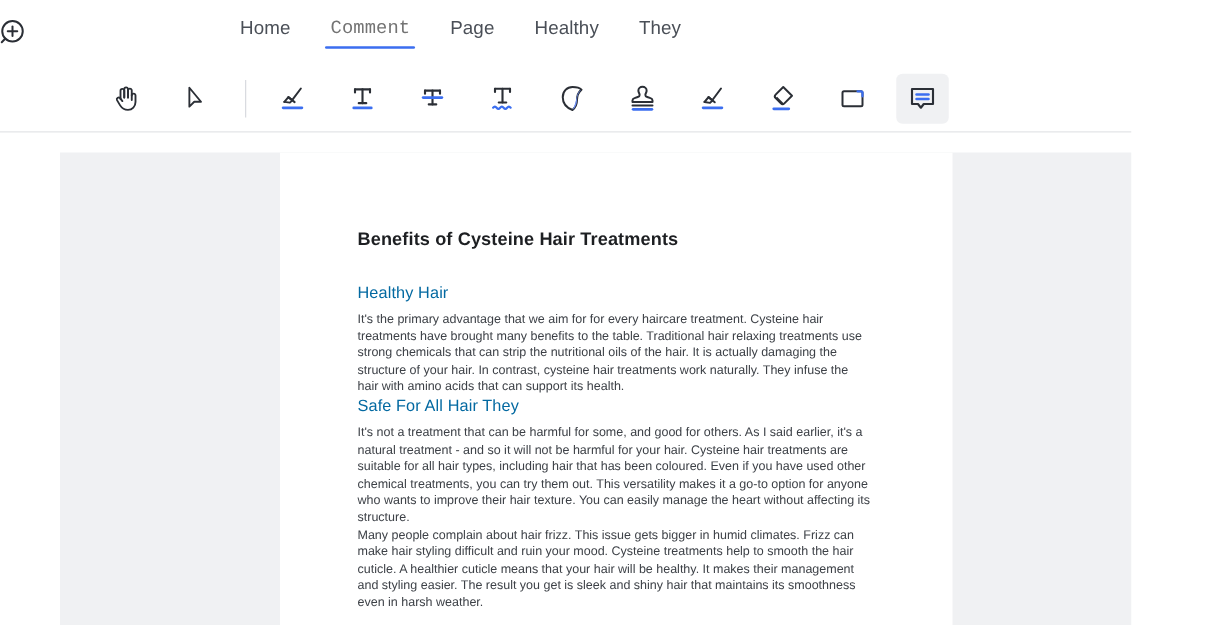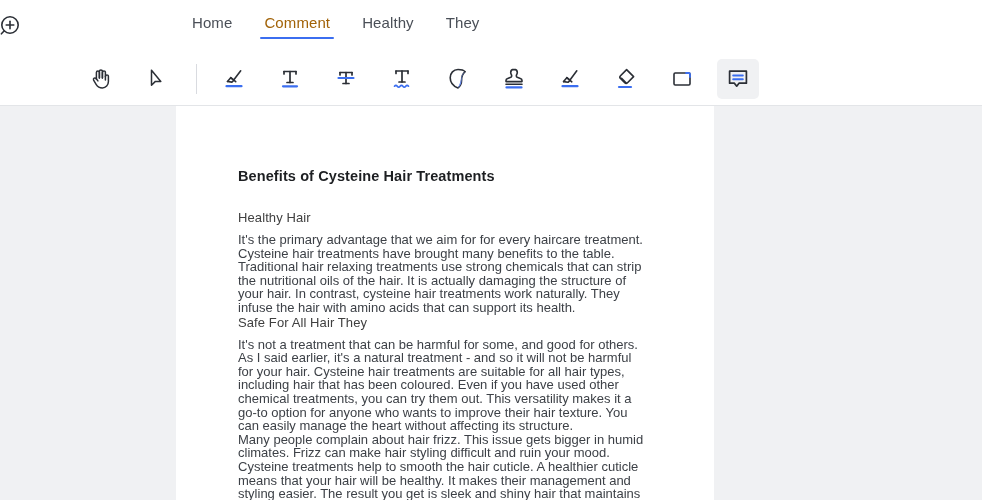--- a/index.html
+++ b/index.html
@@ -5,26 +5,27 @@
   * { box-sizing: border-box; margin: 0; padding: 0; }
   html, body {
     width: 982px;
     height: 500px;
     overflow: hidden;
     font-family: "Liberation Sans", sans-serif;
     background: #ffffff;
   }
 
   .app {
-    width: 982px;
+    width: 905px;
     height: 500px;
     position: relative;
     display: flex;
     flex-direction: column;
     background: #ffffff;
+    gap: 16px;
   }
 
   
   .ribbon {
     background: #ffffff;
     border-bottom: 1px solid #e3e5e8;
     position: relative;
     height: 106px;
     flex: 0 0 auto;
   }
@@ -51,21 +52,21 @@
 
   .tab {
     position: relative;
     font-size: 15px;
     color: #4a4f57;
     padding: 6px 16px 14px 16px;
     cursor: pointer;
     white-space: nowrap;
     letter-spacing: .1px;
   }
-  .tab.active { color: #a16207; }
+  .tab.active { color: #737373; font-family: Liberation Mono, monospace; }
   .tab.active::after {
     content: "";
     position: absolute;
     left: 12px; right: 12px;
     bottom: 6px;
     height: 2px;
     background: #3b6ef0;
     border-radius: 2px;
   }
 
@@ -100,20 +101,21 @@
   }
 
   
   .viewer {
     flex: 1 1 auto;
     background: #f0f1f3;
     position: relative;
     overflow: hidden;
     display: flex;
     justify-content: flex-start;
+    margin-left: 48px;
   }
 
   .page {
     position: absolute;
     left: 176px;
     top: 0;
     width: 538px;
     height: 620px;
     background: #ffffff;
   }
@@ -125,27 +127,27 @@
   .doc-title {
     font-size: 14.5px;
     font-weight: bold;
     color: #1d1f22;
     letter-spacing: .1px;
     margin-bottom: 26px;
   }
 
   .doc-h2 {
     font-size: 13px;
-    color: #404040;
+    color: #0369a1;
     margin-bottom: 8px;
     letter-spacing: .1px;
   }
 
   .doc-p {
-    font-size: 13px;
+    font-size: 10px;
     line-height: 13.6px;
     color: #3d4147;
     text-align: left;
     margin-bottom: 22px;
     max-width: 412px;
   }
   .doc-p:last-child { margin-bottom: 0; }
 
   svg { display: block; }
 </style>
@@ -163,20 +165,21 @@
           <line x1="8.2" y1="11" x2="15.8" y2="11" stroke="#2b2f36" stroke-width="1.6" stroke-linecap="round"></line>
           <line x1="12" y1="7.2" x2="12" y2="14.8" stroke="#2b2f36" stroke-width="1.6" stroke-linecap="round"></line>
           <line x1="6.3" y1="16.8" x2="3.4" y2="19.8" stroke="#2b2f36" stroke-width="1.6" stroke-linecap="round"></line>
         </svg>
       </span>
     </div>
 
     <div class="tabbar">
       <div class="tab"><span>Home</span></div>
       <div class="tab active"><span>Comment</span></div>
+      <div class="tab"><span>Page</span></div>
       <div class="tab"><span>Healthy</span></div>
       <div class="tab"><span>They</span></div>
     </div>
 
     <div class="toolstrip">
 
       <div class="tool">
         <span>
         <svg width="26" height="26" viewBox="0 0 26 26" fill="none" stroke="#2b2f36" stroke-width="1.5" stroke-linecap="round" stroke-linejoin="round">
           <path d="M8.4 13.2V6.6a1.5 1.5 0 0 1 3 0v5.4"></path>

